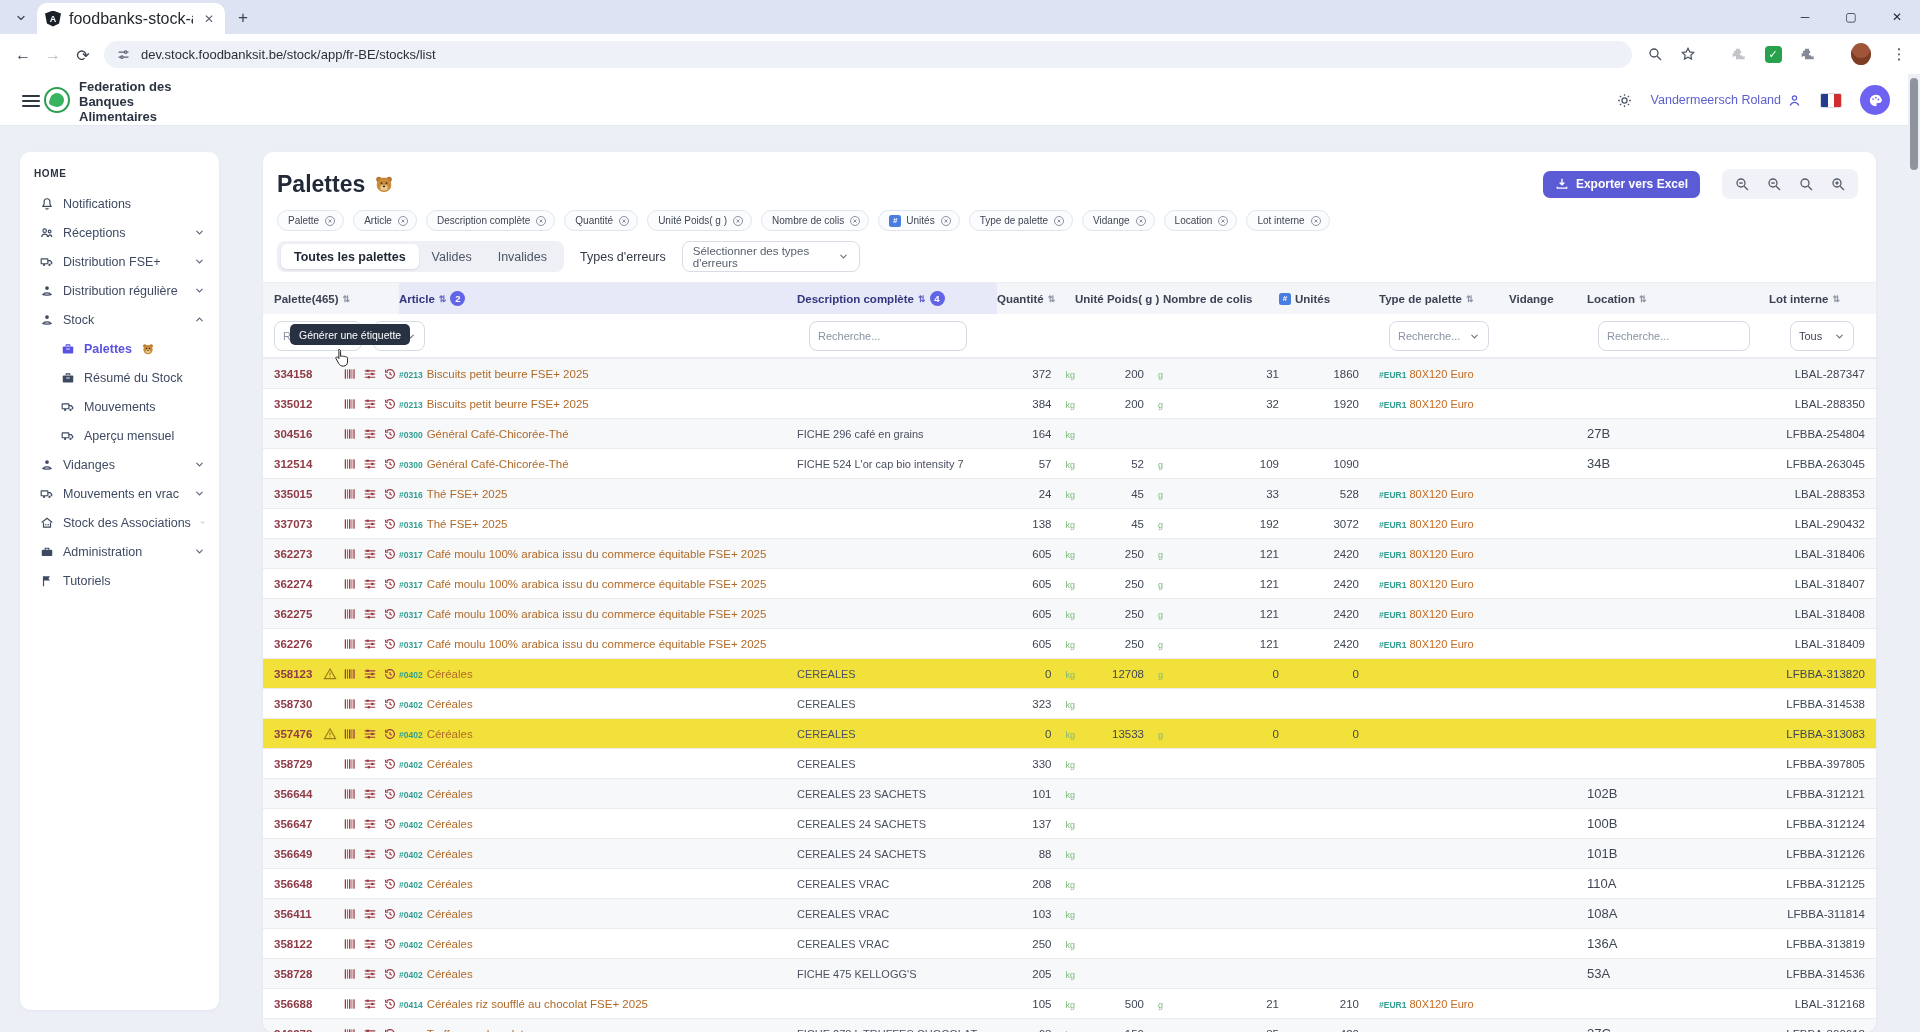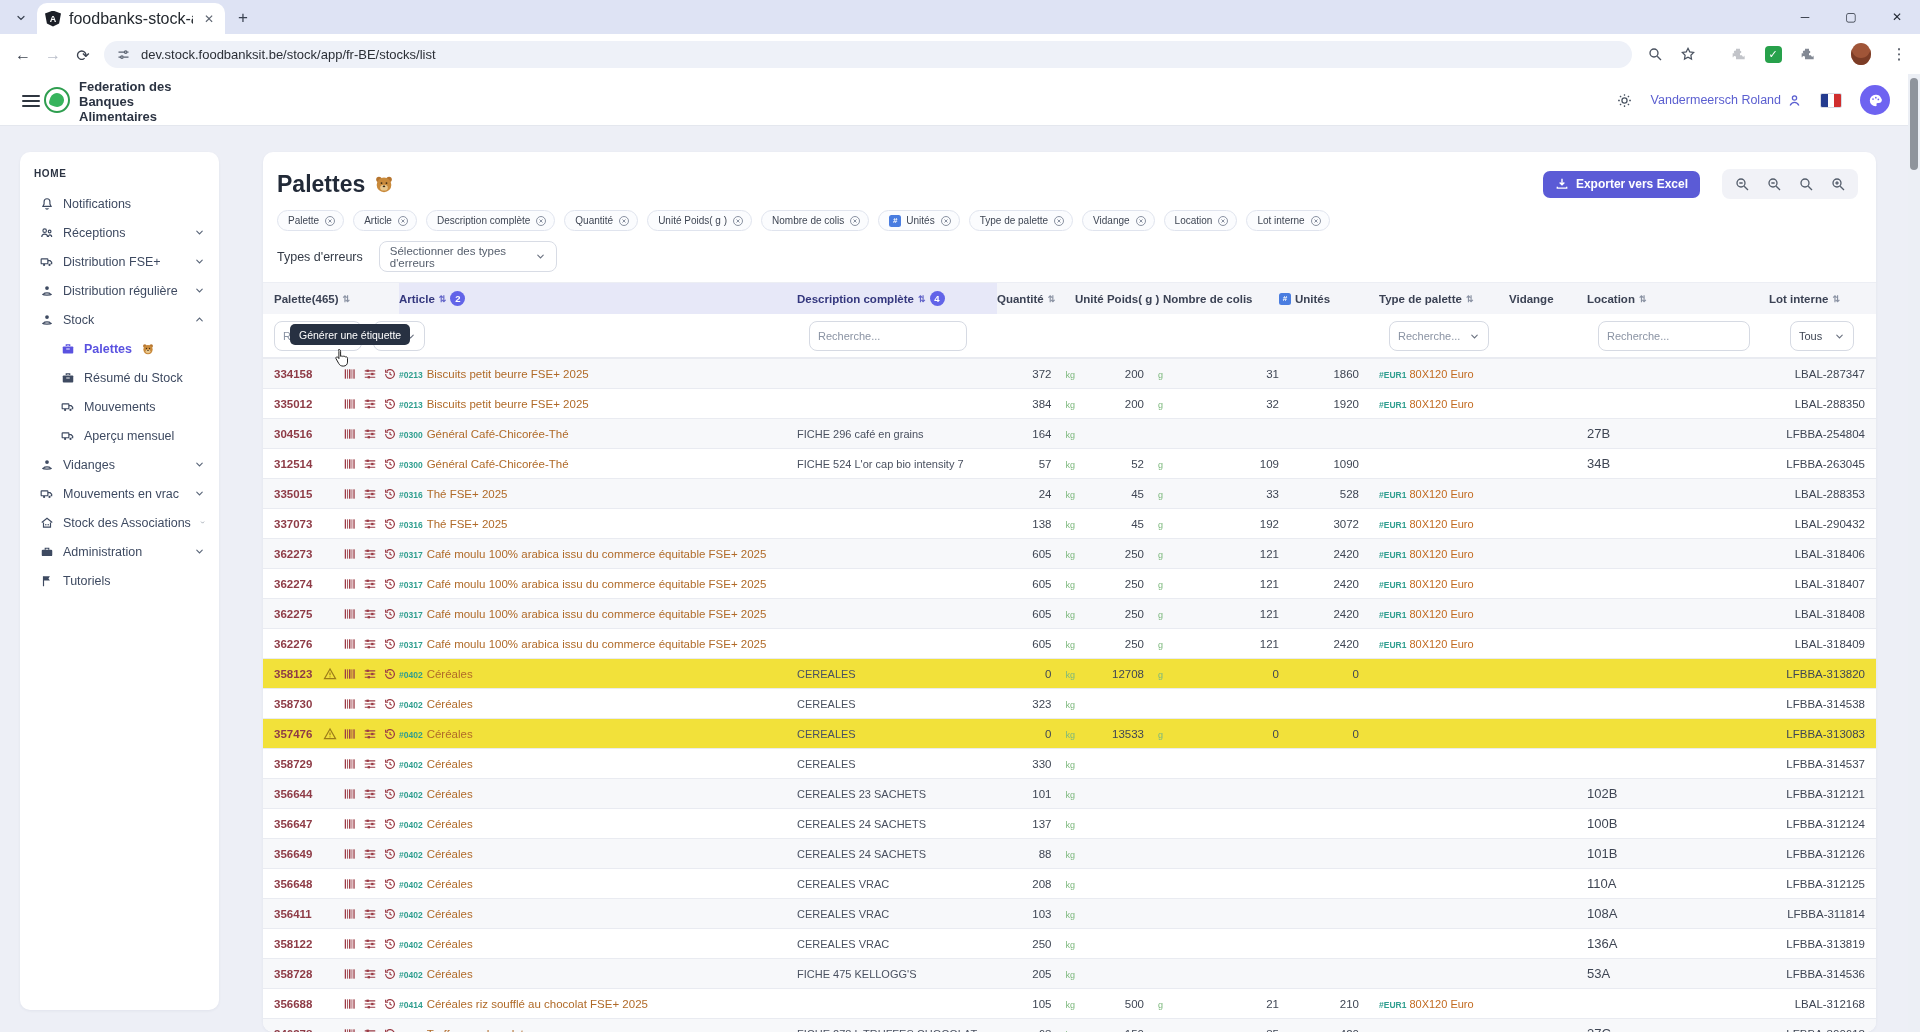--- a/index.html
+++ b/index.html
@@ -651,20 +651,27 @@
   <div class="chip">
 
     <span class="chip-label">Lot interne</span>
     <svg class="ic" width="13" height="13">
               <use href="#i-xcircle"></use>
             </svg>
   </div>
 </div>
 
       <div class="tabsrow">
+        <div class="seg" id="segtabs">
+  <div class="seg-tab active">Toutes les palettes</div>
+
+  <div class="seg-tab">Valides</div>
+
+  <div class="seg-tab">Invalides</div>
+</div>
         <span class="errlabel">Types d'erreurs</span>
         <div class="errselect">
           <span>Sélectionner des types d'erreurs</span>
           <svg class="chevron" width="11" height="11">
               <use href="#i-chevd"></use>
             </svg>
         </div>
       </div>
 
       <div class="tbl">
@@ -1355,21 +1362,21 @@
                 <span class="v"></span>
               </div>
     <div class="c-num c-units">
                 <span class="v"></span>
               </div>
     <div class="c-type">
       <span class="typecode"></span><span class="typename"></span>
     </div>
     <div class="c-vid"></div>
     <div class="c-loc"></div>
-    <div class="c-lot">LFBBA-314537</div>
+    <div class="c-lot">LFBBA-397805</div>
   </div>
 
   <div class="t-row">
     <div class="c-pal">356644</div>
     <div class="c-icons">
       <svg class="ic warnslot" style="visibility:hidden">
                   <use href="#i-warn"></use>
                 </svg>
       <svg class="ic">
                   <use href="#i-barcode"></use>

